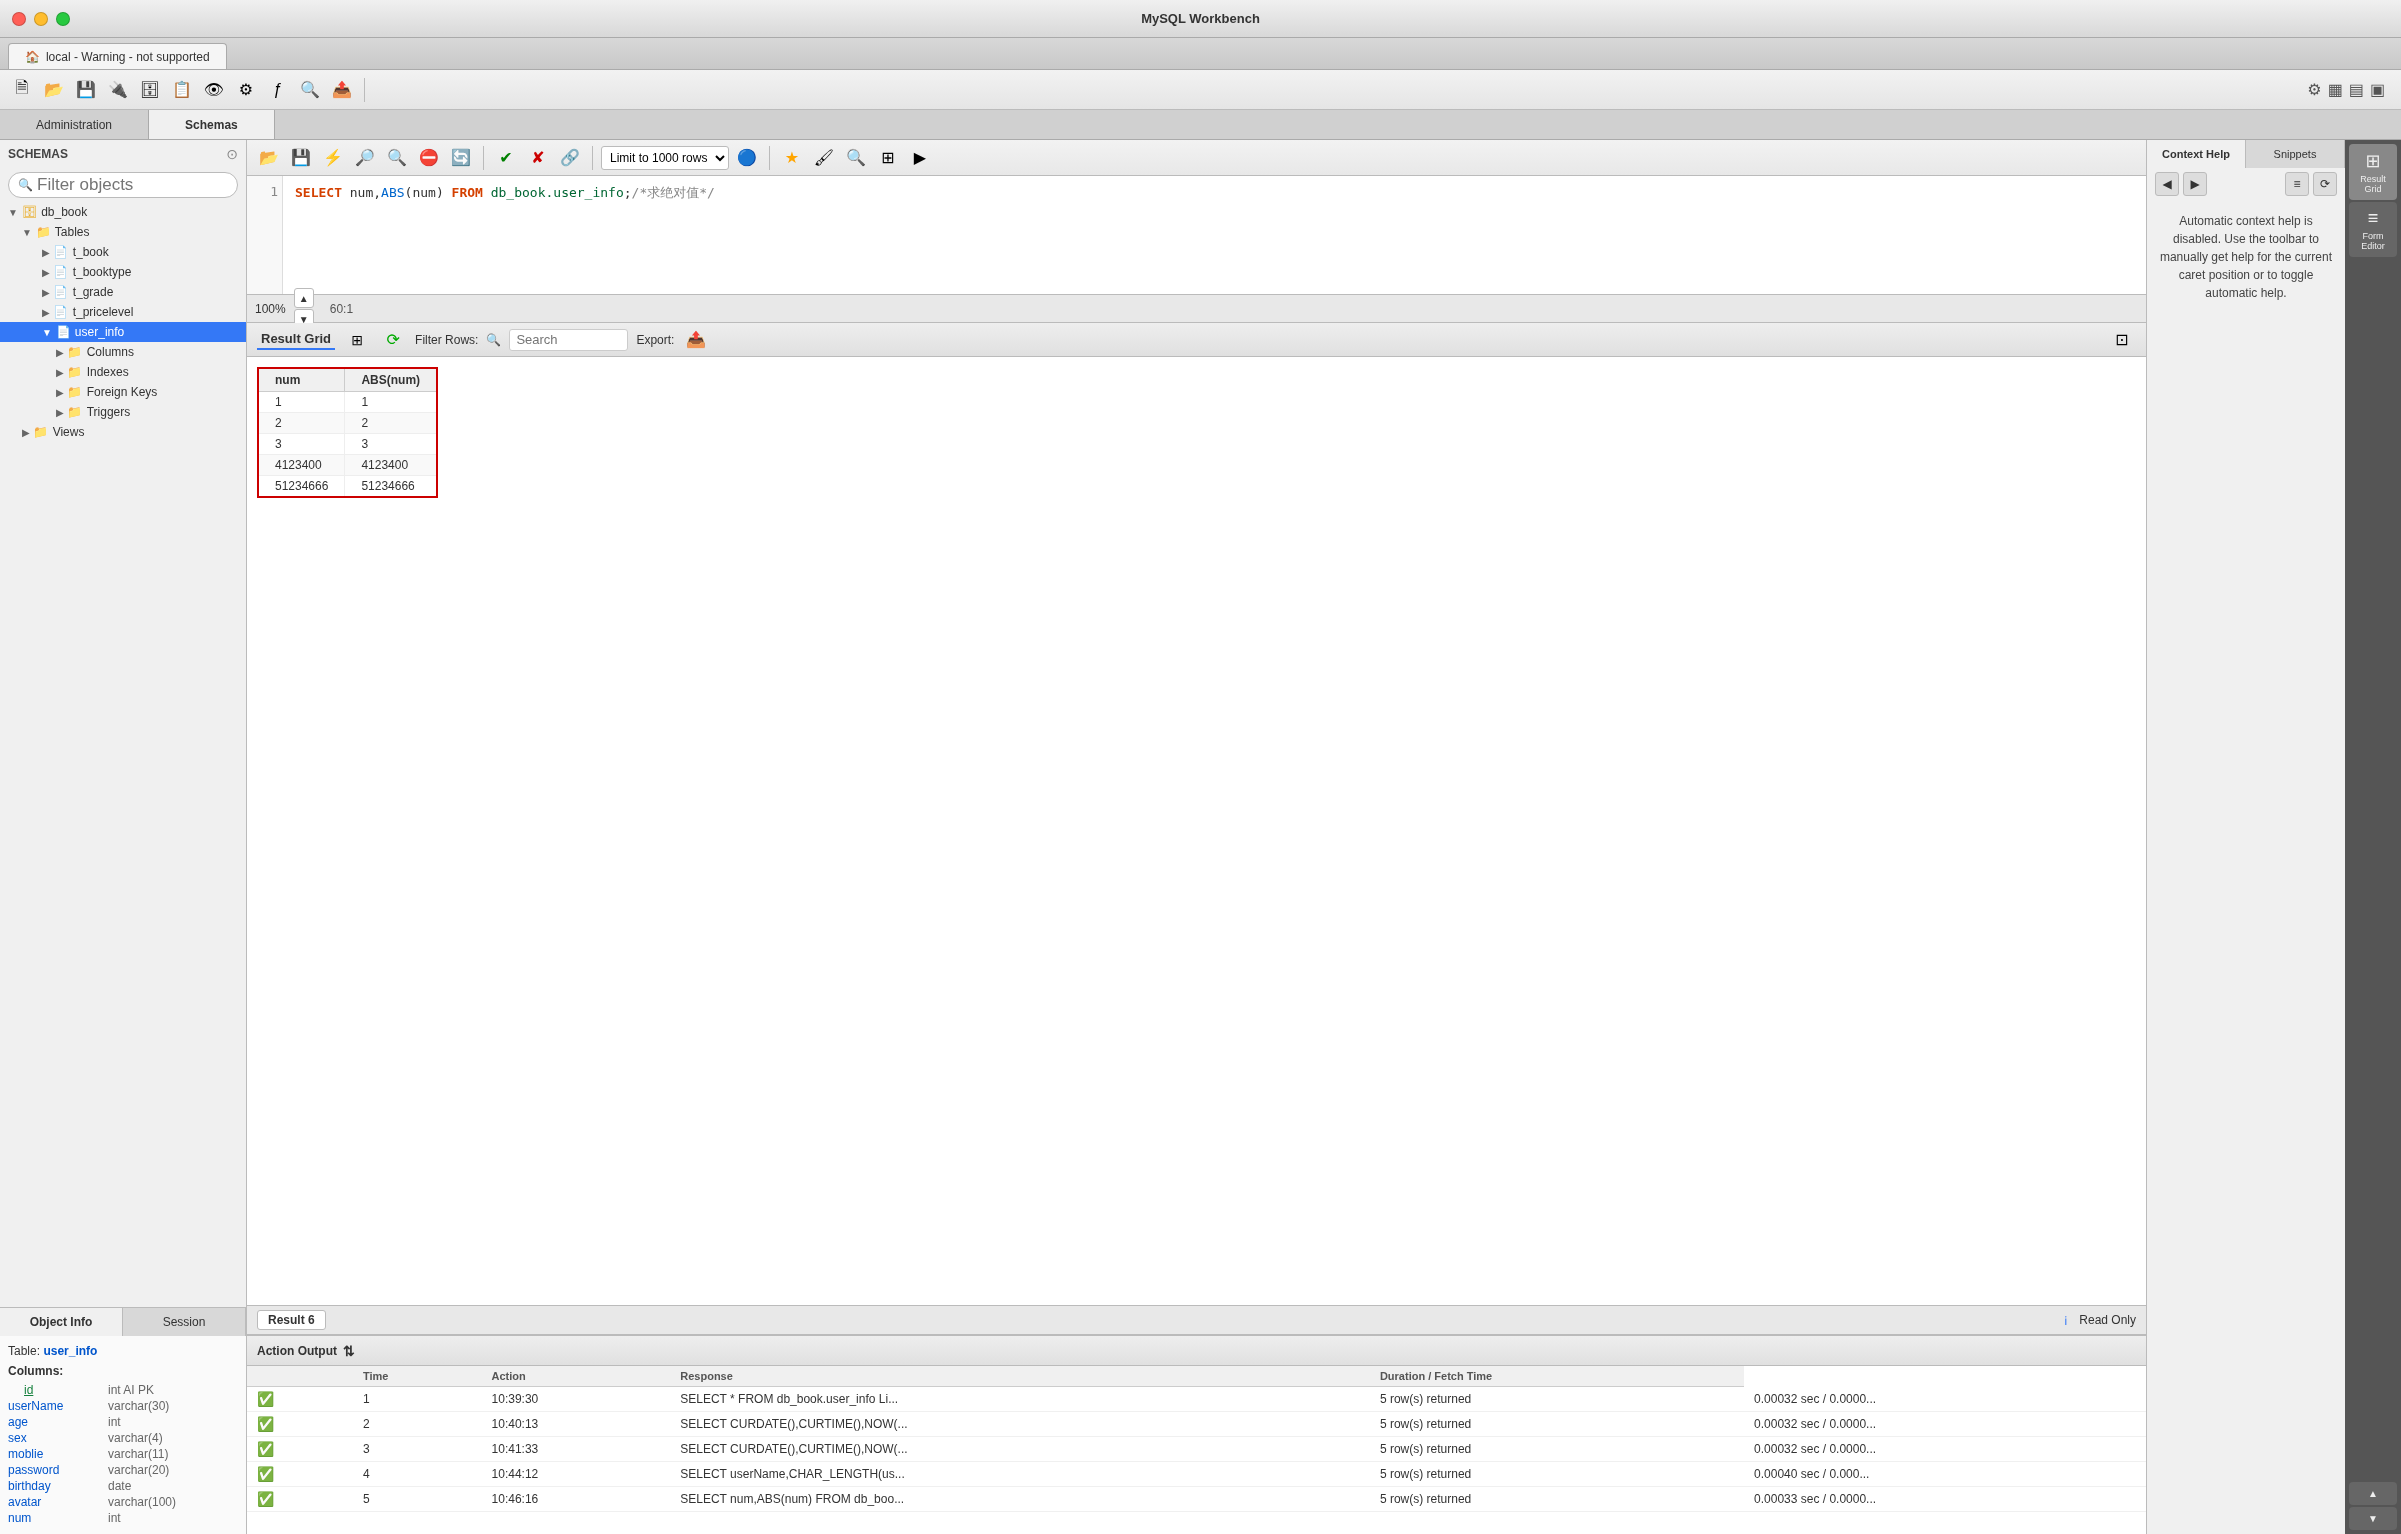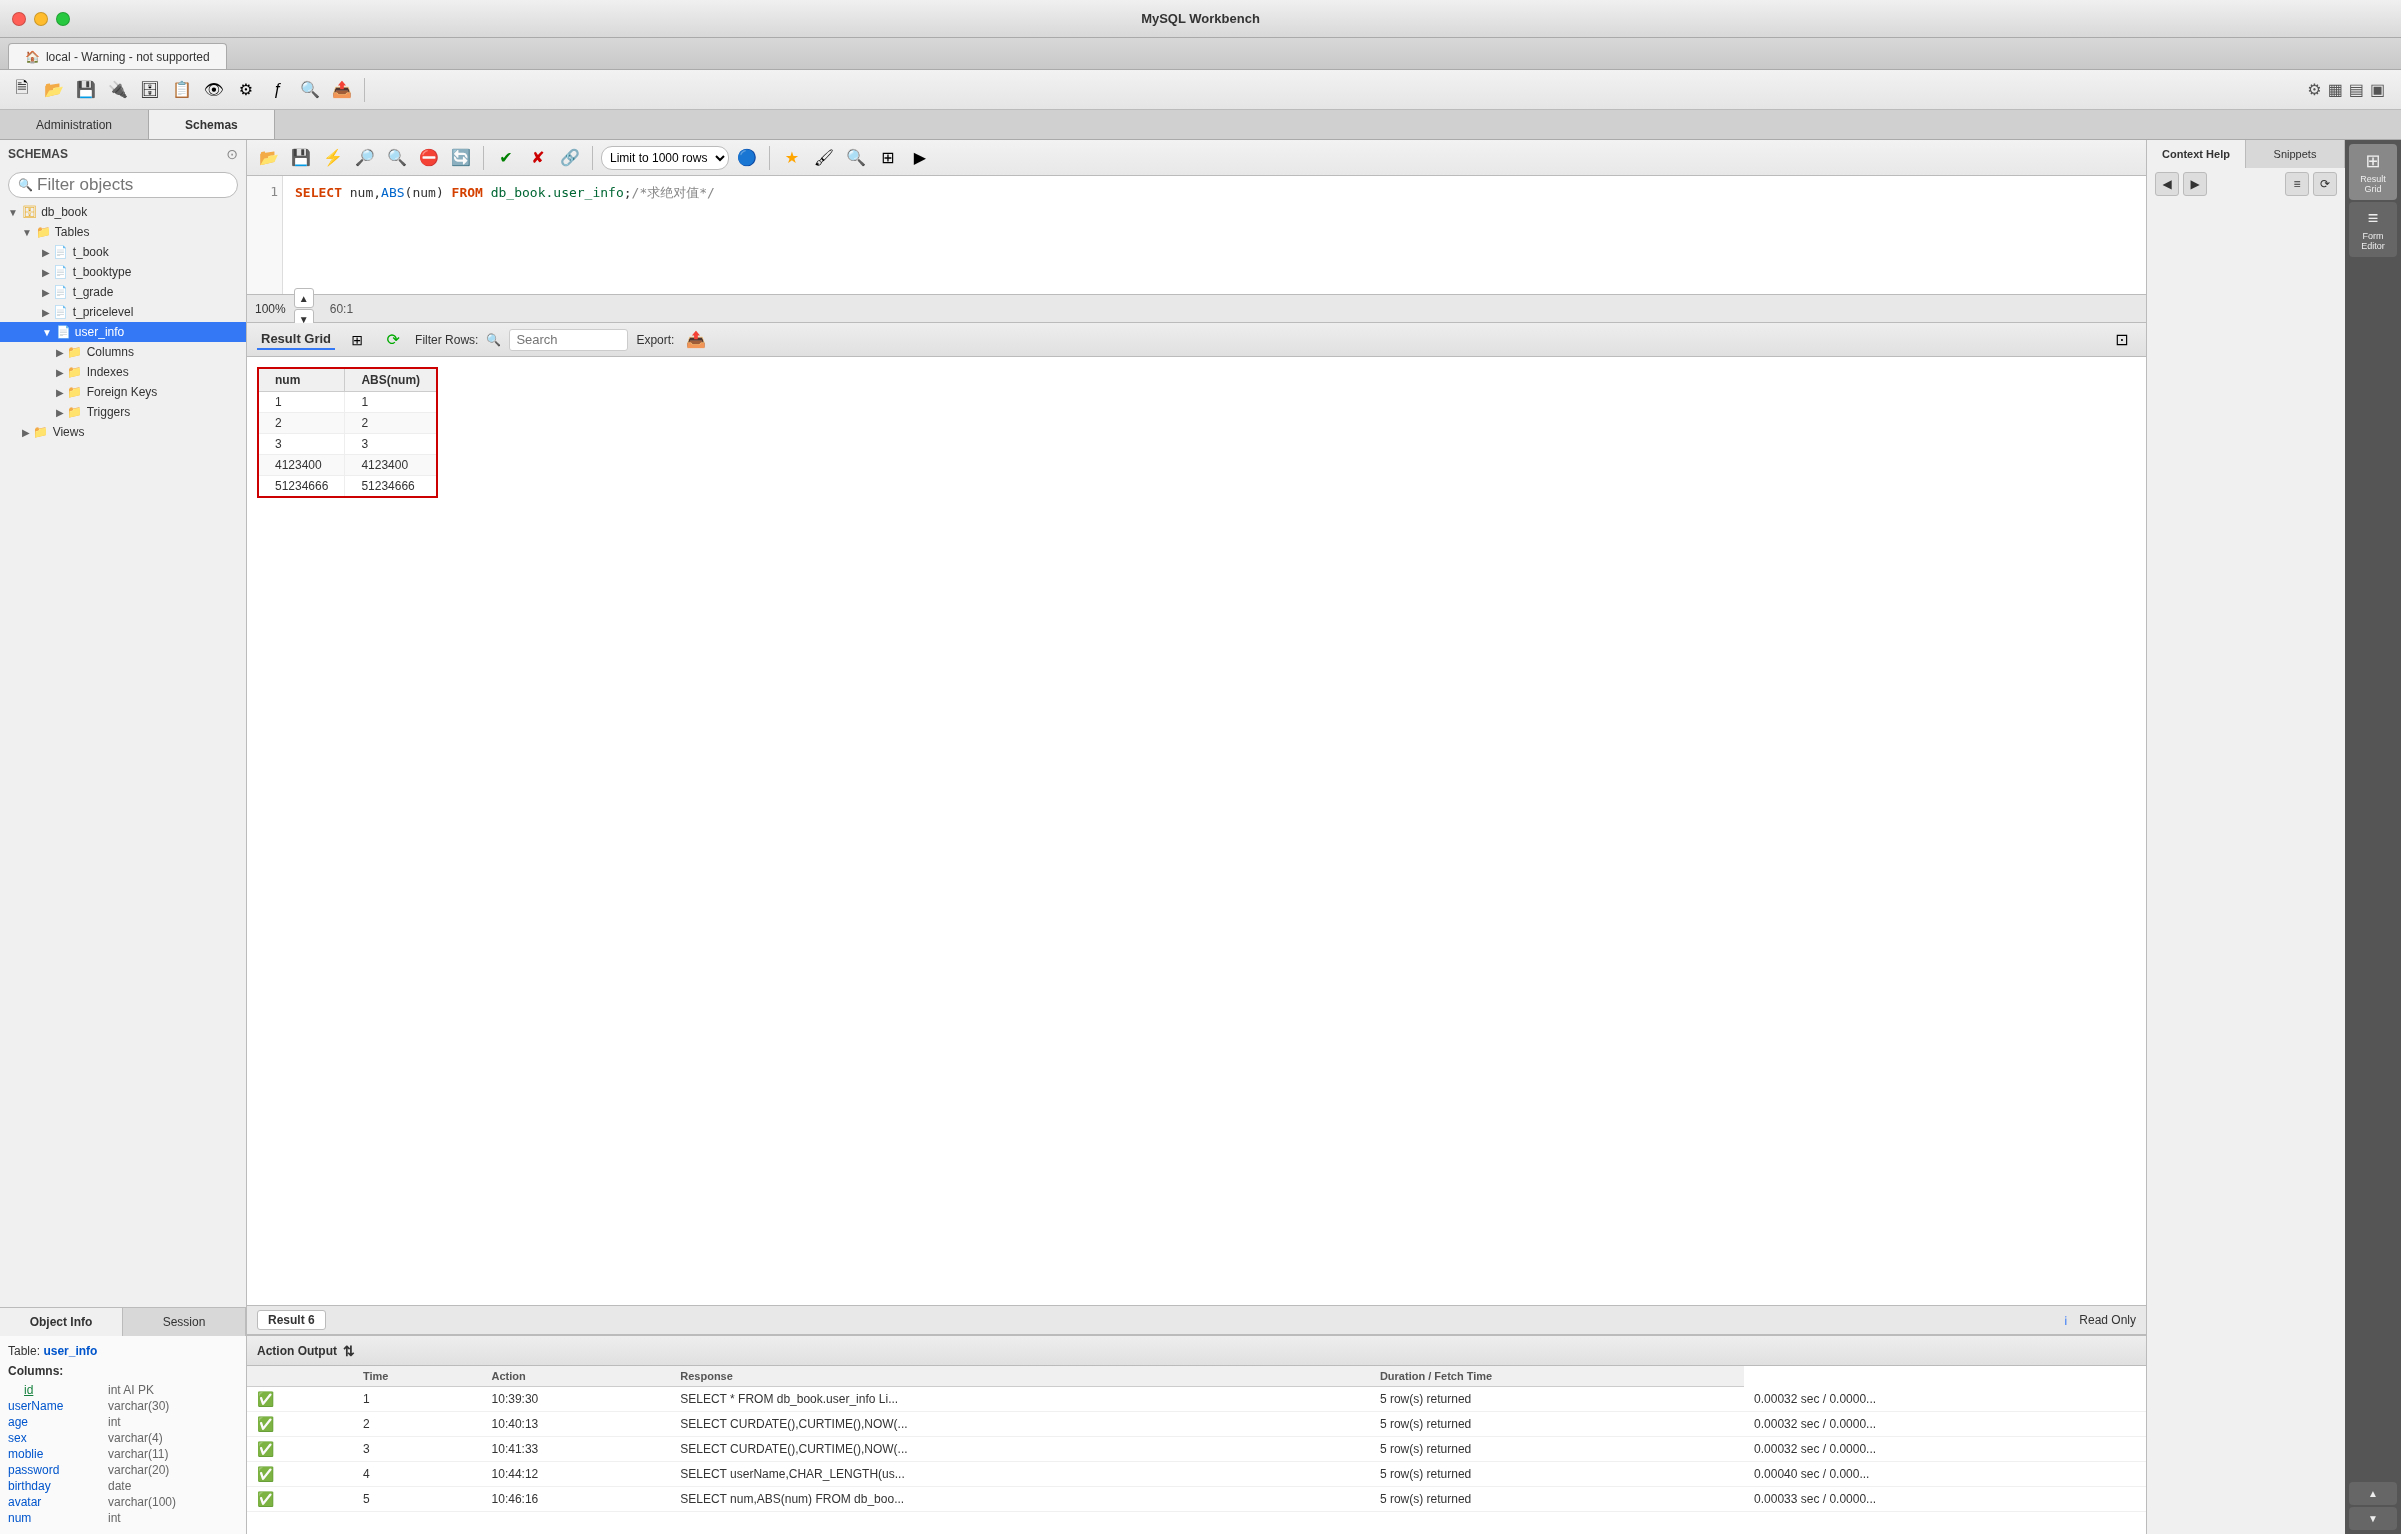--- a/index.html
+++ b/index.html
@@ -224,21 +224,21 @@
       color: #333;
     }
     .sql-select { color: #d44000; font-weight: bold; }
     .sql-from { color: #d44000; font-weight: bold; }
     .sql-func { color: #0066cc; }
     .sql-table { color: #006633; }
     .sql-comment { color: #888; }
     .limit-select {
       height: 24px;
       border: 1px solid #bbb;
-      border-radius: 11px;
+      border-radius: 3px;
       font-size: 12px;
       padding: 0 4px;
       background: white;
     }
 
     
     #zoom-bar {
       height: 28px;
       background: #e8e8e8;
       border-bottom: 1px solid #bbb;
@@ -817,20 +817,23 @@
         <div class="ctx-tab active">Context Help</div>
         <div class="ctx-tab">Snippets</div>
       </div>
       <div id="ctx-nav">
         <div class="ctx-arrow">◀</div>
         <div class="ctx-arrow">▶</div>
         <div style="flex:1"></div>
         <div class="ctx-arrow">≡</div>
         <div class="ctx-arrow">⟳</div>
       </div>
+      <div id="context-content">
+        <span>Automatic context help is disabled. Use the toolbar to manually get help for the current caret position or to toggle automatic help.</span>
+      </div>
     </div>
 
     <div id="right-strip">
       <button class="strip-btn active">
         <span class="strip-icon">⊞</span>
         <span style="font-size:9px;white-space:pre;">Result
 Grid</span>
       </button>
       <button class="strip-btn">
         <span class="strip-icon">≡</span>

